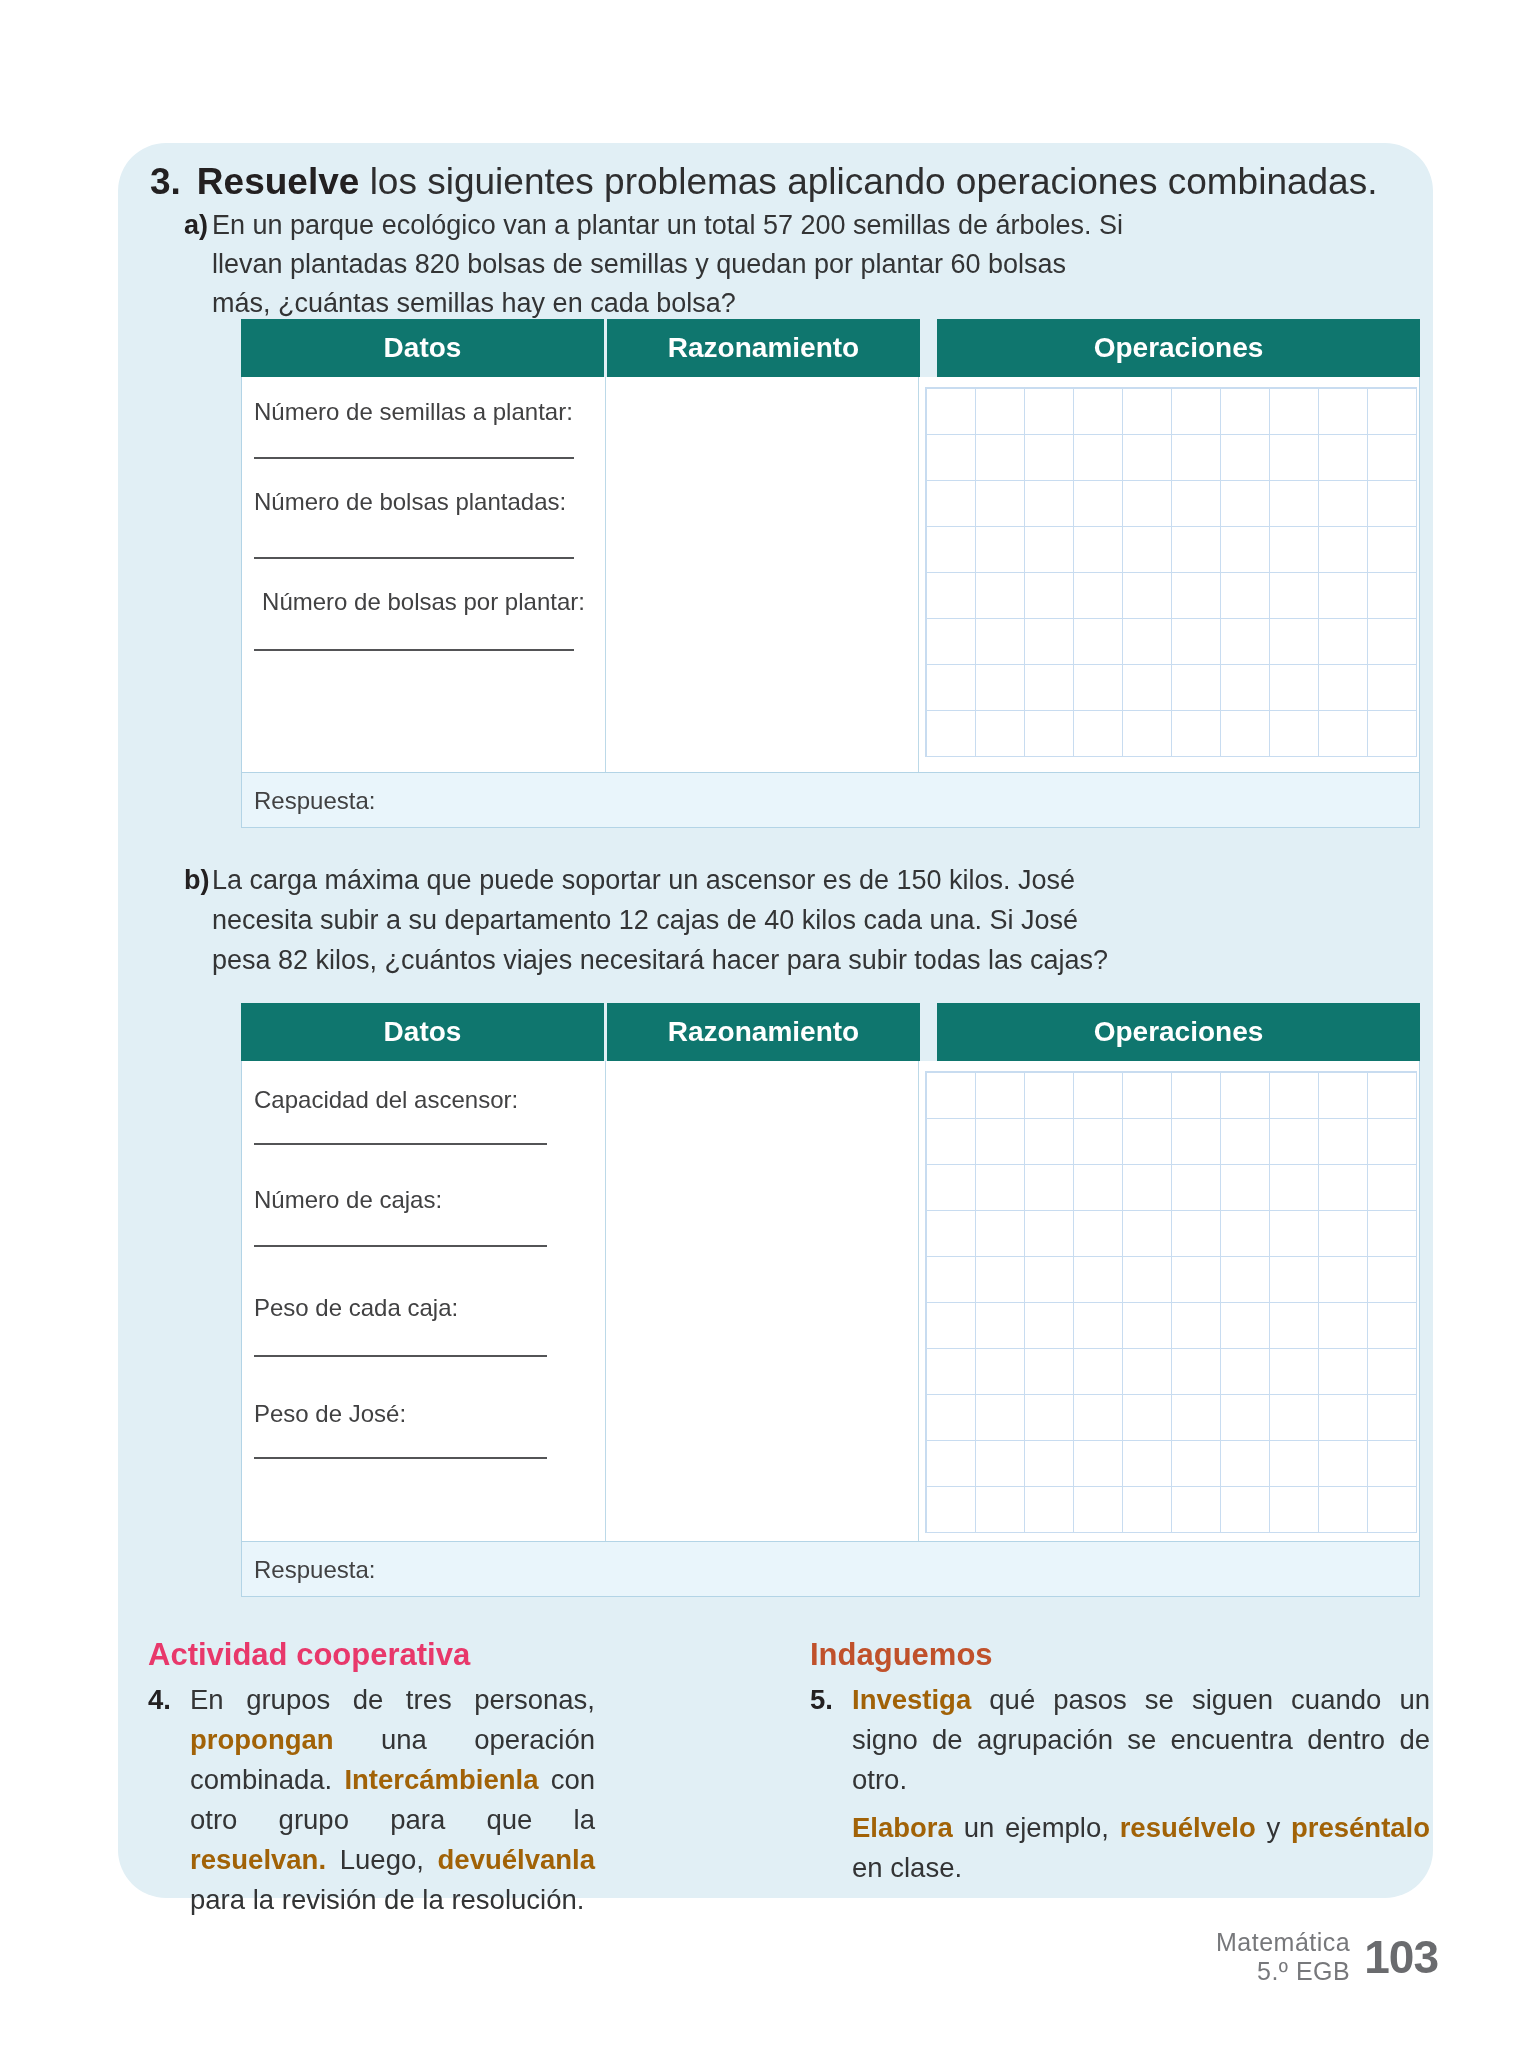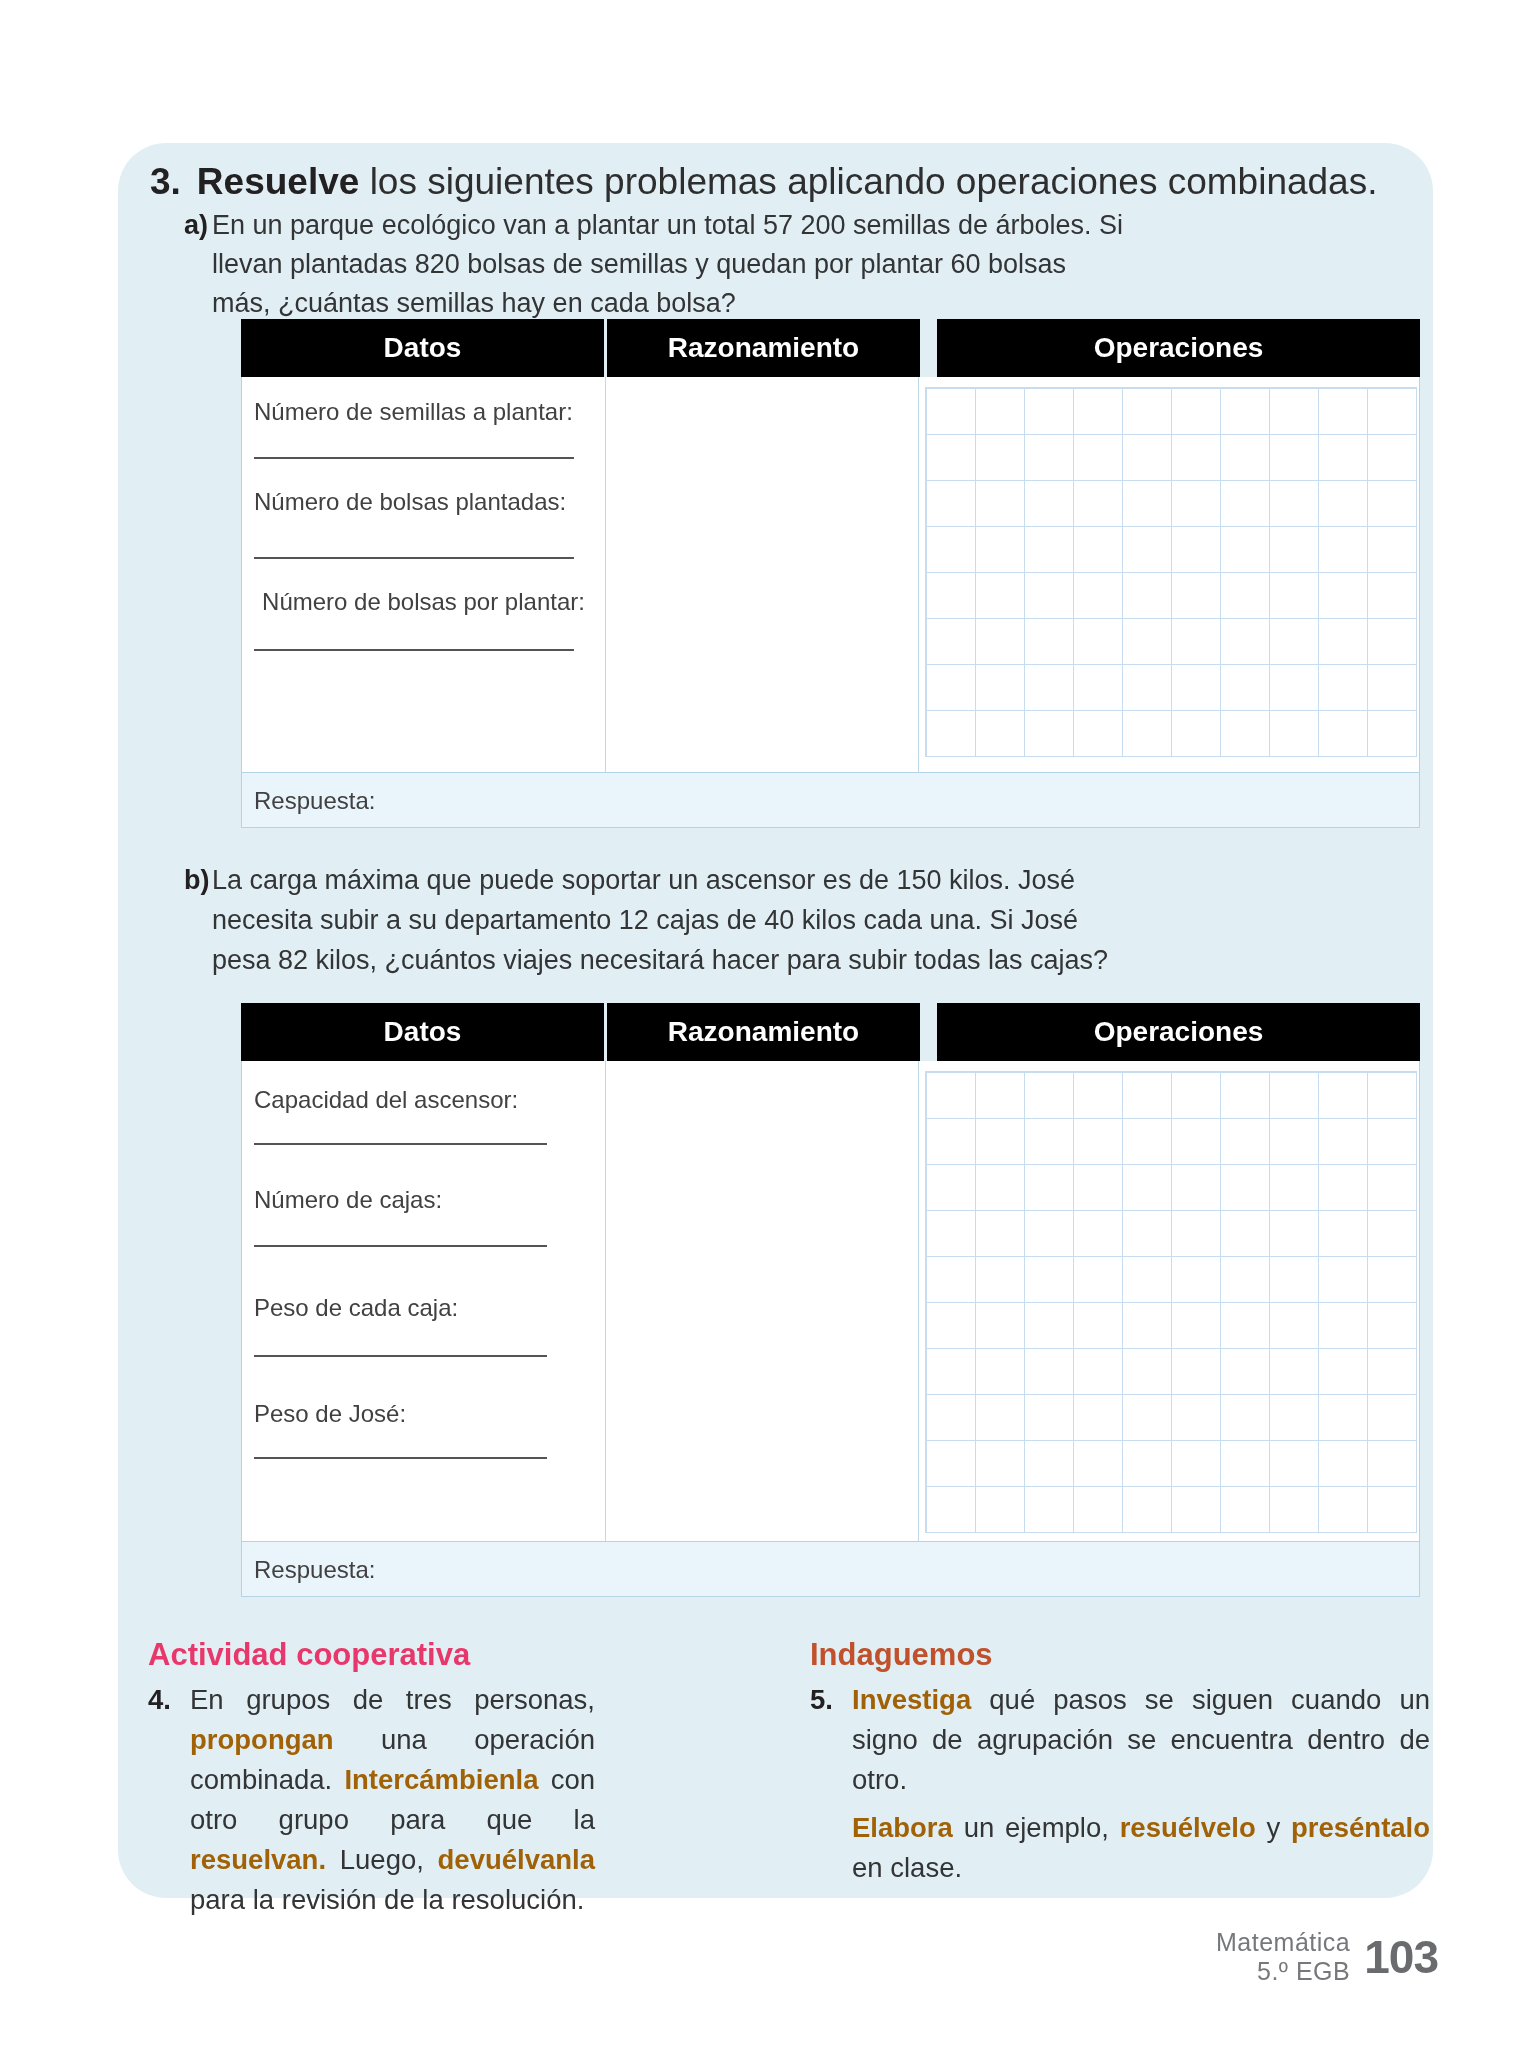--- a/index.html
+++ b/index.html
@@ -21,21 +21,21 @@
   .problem .letter{position:absolute;left:0;top:0;font-weight:bold;color:#232021;}
   .problem .ptext{display:block;padding-left:28px;}
   #prob-a{left:184px;top:206px;width:948px;}
   #prob-b{left:184px;top:860px;width:952px;line-height:40px;}
   
   .tbl{position:absolute;left:241px;width:1179px;}
   #tbl1{top:319px;}
   #tbl2{top:1003px;}
   .tbl-head{display:flex;}
   .tbl-head .h{
-    background:#000000;height:58px;line-height:58px;text-align:center;
+    background:#0f766e;height:58px;line-height:58px;text-align:center;
     color:#ffffff;font-weight:bold;font-size:28px;
   }
   .h1{width:363px;margin-right:3px;}
   .h2{width:313px;margin-right:17px;}
   .h3{flex:1;}
   .tbl-body{display:flex;background:#ffffff;border:1px solid #b3d4e6;border-top:none;box-sizing:border-box;}
   #tbl1 .tbl-body{height:396px;}
   #tbl2 .tbl-body{height:481px;}
   .cell{box-sizing:border-box;}
   .cell-datos{width:364px;border-right:1px solid #bcd9e8;padding:20px 12px 4px 12px;}

